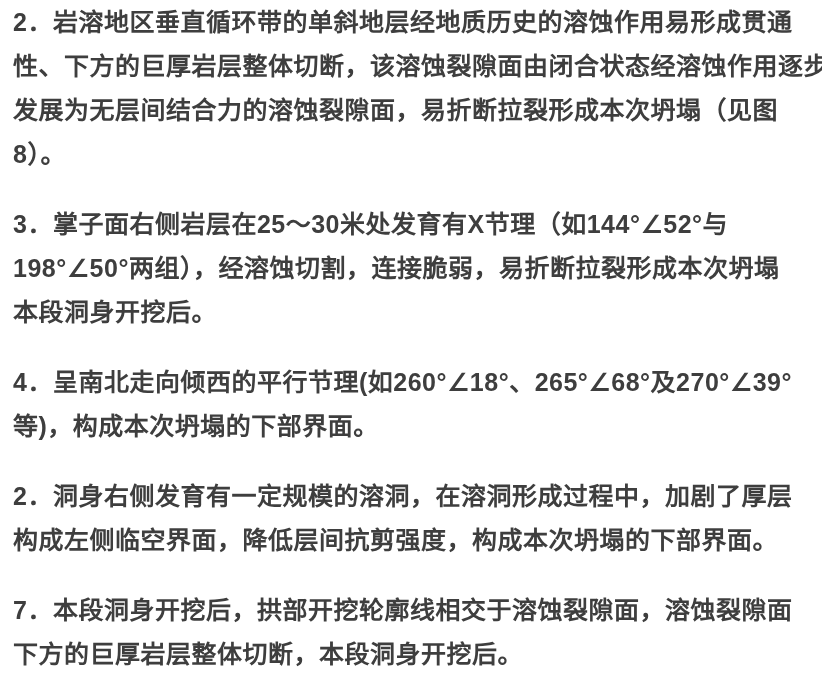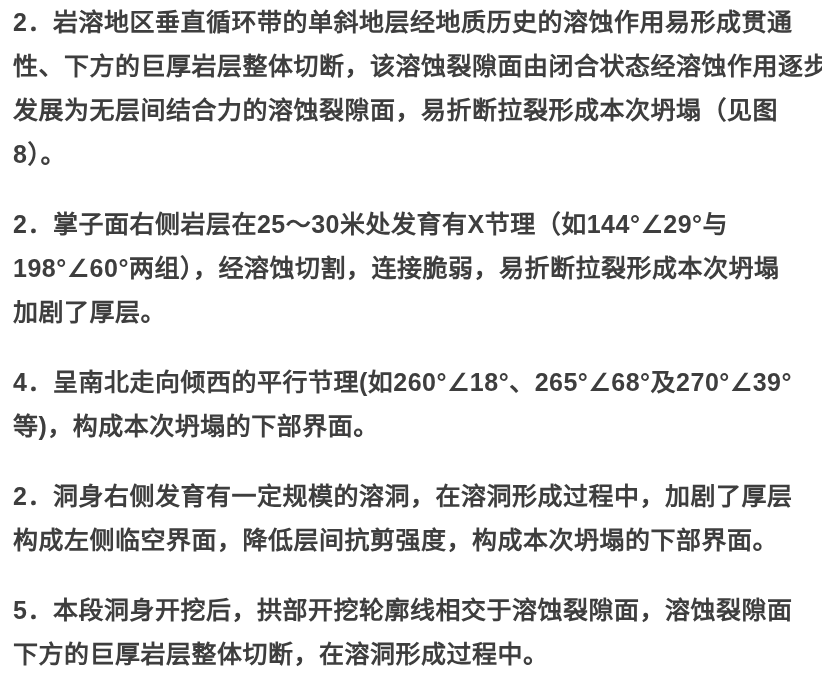--- a/index.html
+++ b/index.html
@@ -38,33 +38,33 @@
 <div class="doc">
 
   <p class="para">
     <span class="line">2．岩溶地区垂直循环带的单斜地层经地质历史的溶蚀作用易形成贯通</span>
     <span class="line">性、下方的巨厚岩层整体切断，该溶蚀裂隙面由闭合状态经溶蚀作用逐步</span>
     <span class="line">发展为无层间结合力的溶蚀裂隙面，易折断拉裂形成本次坍塌（见图</span>
     <span class="line">8）。</span>
   </p>
 
   <p class="para">
-    <span class="line">2．掌子面右侧岩层在25～30米处发育有X节理（如144°∠29°与</span>
-    <span class="line">198°∠60°两组），经溶蚀切割，连接脆弱，易折断拉裂形成本次坍塌</span>
-    <span class="line">加剧了厚层。</span>
+    <span class="line">3．掌子面右侧岩层在25～30米处发育有X节理（如144°∠52°与</span>
+    <span class="line">198°∠50°两组），经溶蚀切割，连接脆弱，易折断拉裂形成本次坍塌</span>
+    <span class="line">本段洞身开挖后。</span>
   </p>
 
   <p class="para">
     <span class="line">4．呈南北走向倾西的平行节理(如260°∠18°、265°∠68°及270°∠39°</span>
     <span class="line">等)，构成本次坍塌的下部界面。</span>
   </p>
 
   <p class="para">
     <span class="line">2．洞身右侧发育有一定规模的溶洞，在溶洞形成过程中，加剧了厚层</span>
     <span class="line">构成左侧临空界面，降低层间抗剪强度，构成本次坍塌的下部界面。</span>
   </p>
 
   <p class="para">
-    <span class="line">5．本段洞身开挖后，拱部开挖轮廓线相交于溶蚀裂隙面，溶蚀裂隙面</span>
-    <span class="line">下方的巨厚岩层整体切断，在溶洞形成过程中。</span>
+    <span class="line">7．本段洞身开挖后，拱部开挖轮廓线相交于溶蚀裂隙面，溶蚀裂隙面</span>
+    <span class="line">下方的巨厚岩层整体切断，本段洞身开挖后。</span>
   </p>
 
 </div>
 
 </body></html>

